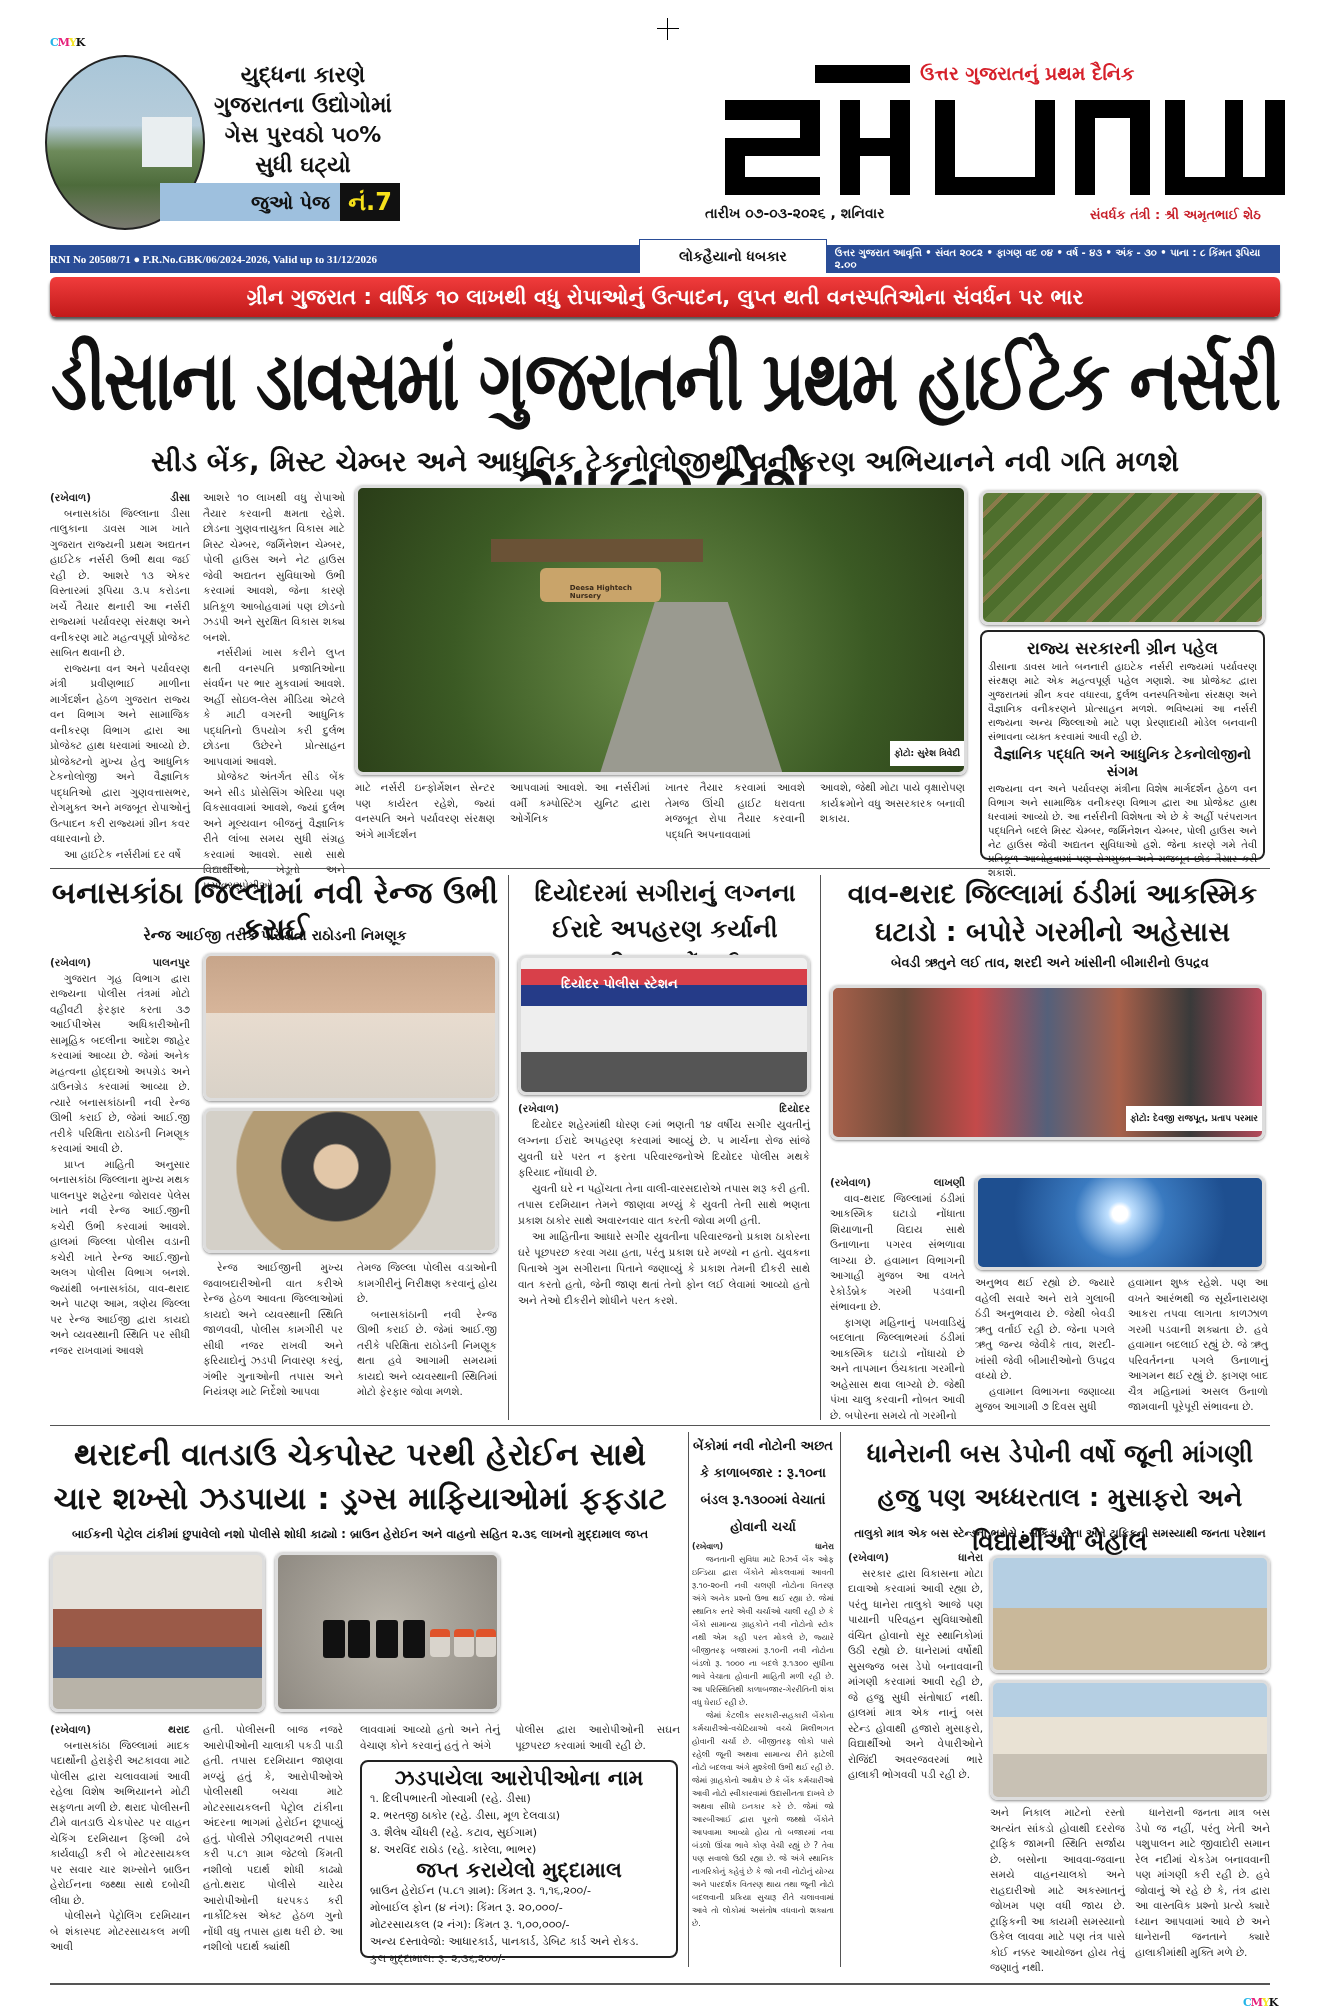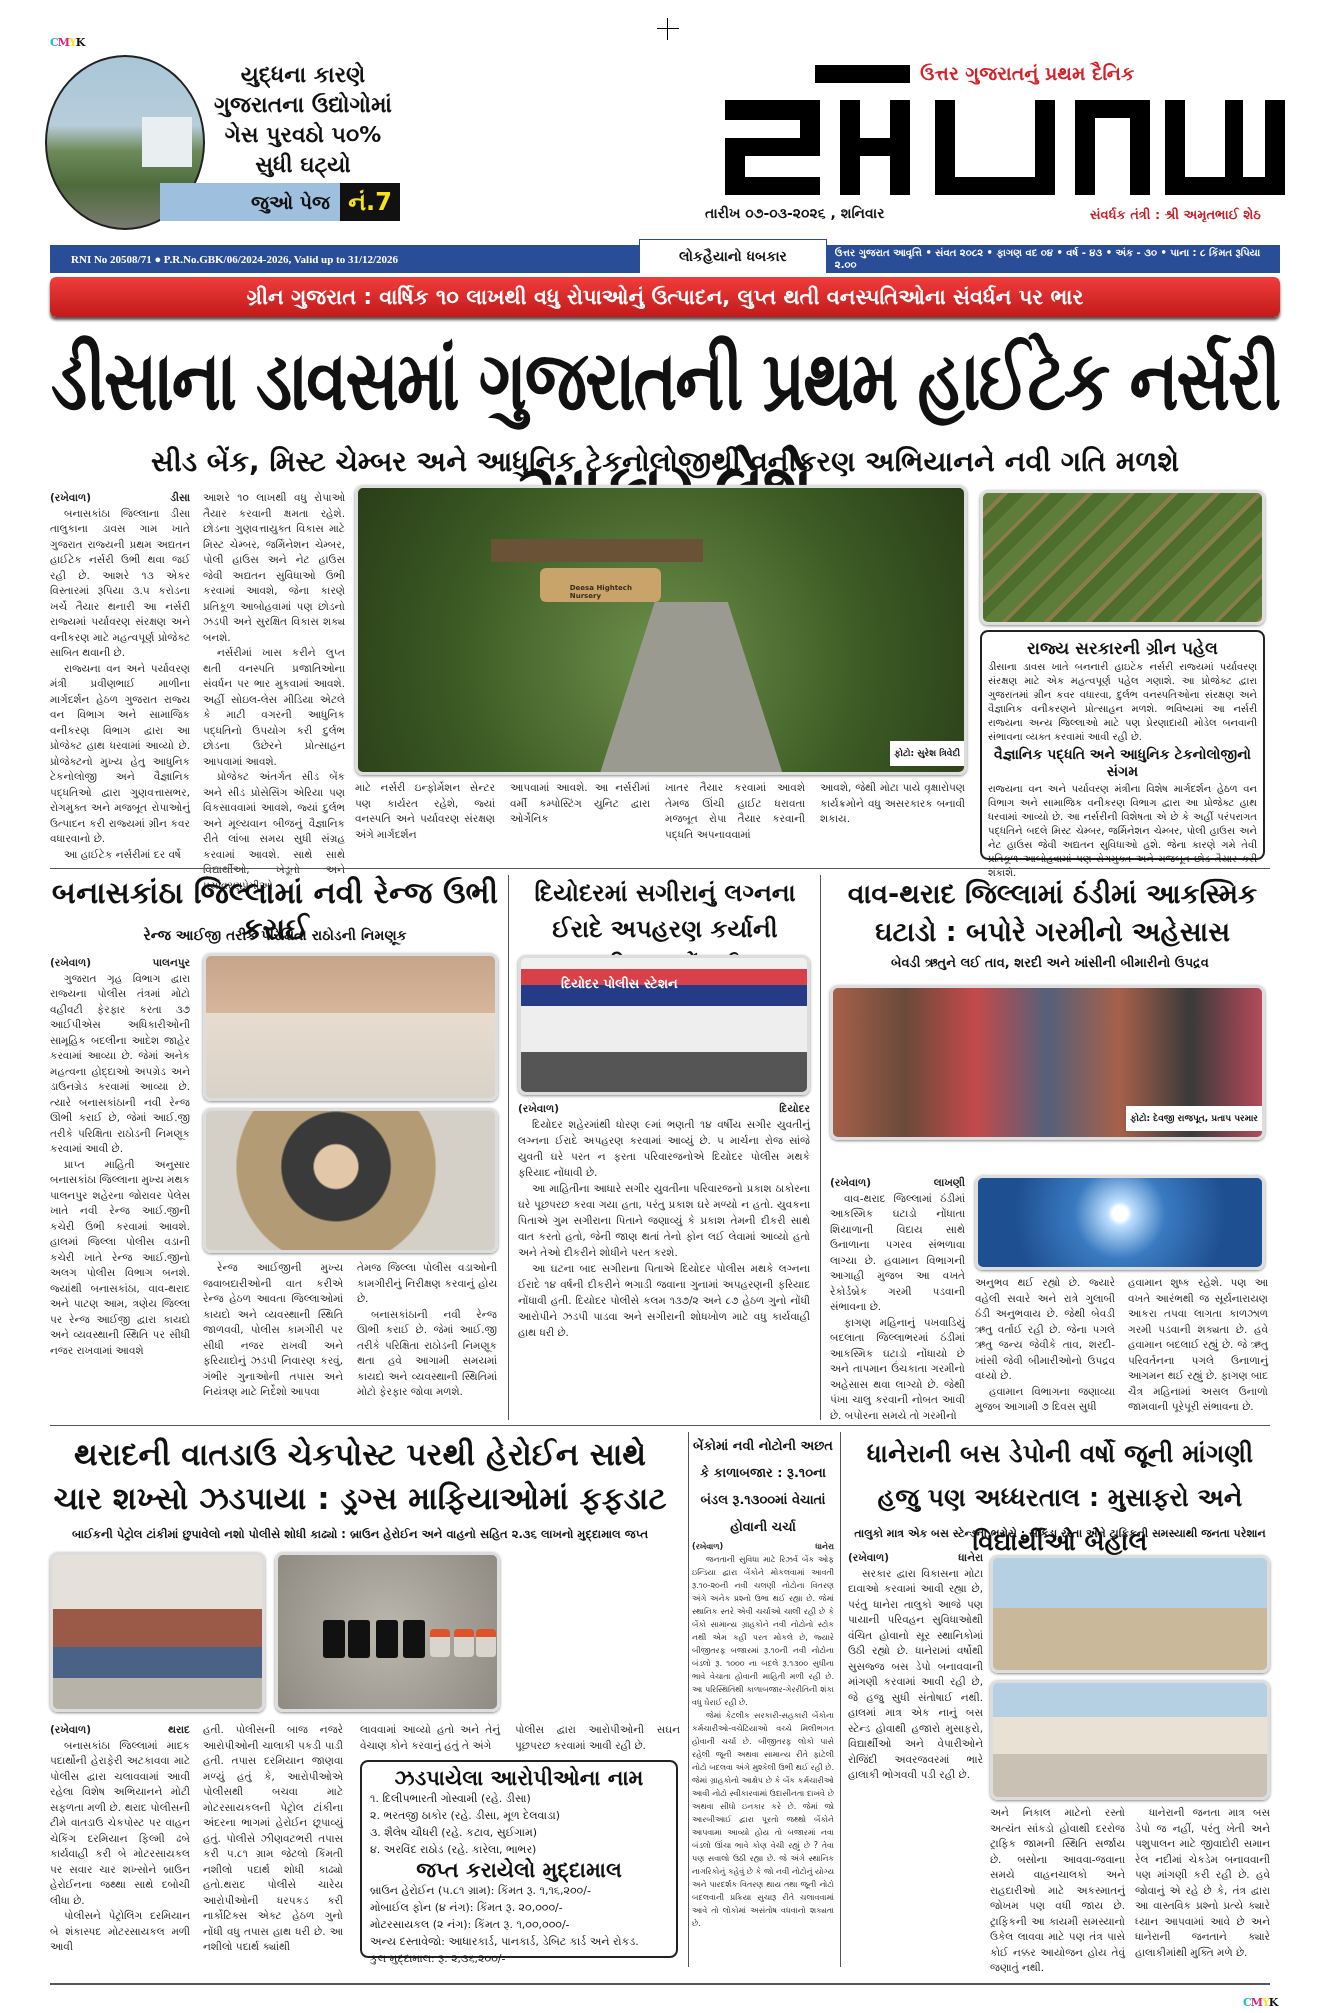--- a/index.html
+++ b/index.html
@@ -16,21 +16,21 @@
 .teaser-title{left:208px;top:60px;width:190px;text-align:center;font-size:22px;line-height:30px;font-weight:bold}
 .teaser-tag{left:160px;top:183px;width:240px;height:38px;background:#9ec0de;display:flex;align-items:center;justify-content:flex-end}
 .teaser-tag .lbl{font-size:19px;font-weight:bold;padding-right:10px}
 .teaser-tag .pg{background:#111;color:#f7e11b;font-size:24px;font-weight:bold;height:38px;width:60px;display:flex;align-items:center;justify-content:center}
 .mast-tag{left:920px;top:62px;color:#d6202a;font-size:19px;font-weight:bold}
 .mast-logo{left:725px;top:60px;width:560px;height:135px}
 .mast-logo div{position:absolute;background:#000}
 .date{left:705px;top:205px;font-size:14px;font-weight:bold}
 .editor{left:1090px;top:207px;font-size:13px;font-weight:bold;color:#c8202a}
 .infobar{left:50px;top:245px;width:1230px;height:28px;background:#2a4d97;color:#fff;display:flex;align-items:center;font-size:11px;font-family:"Liberation Serif",serif;font-weight:bold}
-.infobar .l{padding-left:21px;width:596px}
+.infobar .l{padding-left:0;width:596px}
 .infobar .mid{background:#fff;color:#111;font-family:"DejaVu Sans",sans-serif;font-size:14px;height:34px;margin-top:-6px;width:190px;display:flex;align-items:center;justify-content:center;border:1px solid #2a4d97;border-bottom:none}
 .infobar .r{padding-left:8px;font-family:"DejaVu Sans",sans-serif;font-size:10px}
 .redbar{left:50px;top:277px;width:1230px;height:40px;background:linear-gradient(#f03c3c,#c21a1a);border-radius:6px;color:#fff;font-size:21px;font-weight:bold;display:flex;align-items:center;justify-content:center;box-shadow:0 3px 3px #555}
 .headline{left:30px;top:325px;width:1270px;text-align:center;font-size:66px;font-weight:bold;line-height:90px;letter-spacing:-2px;transform:scaleY(1.25);transform-origin:top}
 .subhead{left:40px;top:445px;width:1250px;text-align:center;font-size:28px;font-weight:bold}
 .col{font-size:10.5px;line-height:15.5px;text-align:justify;color:#222}
 .col p{text-indent:14px}
 .col .dl{display:flex;justify-content:space-between;font-weight:bold;text-indent:0}
 .photo{border-radius:8px;border:3px solid #ddd;box-shadow:0 1px 3px #888;overflow:hidden}
 .forest{background:radial-gradient(circle at 50% 60%,#6d8f4a,#3b5a24 60%,#2a3d18)}
@@ -171,22 +171,22 @@
 <div class="abs sec-h" style="left:515px;top:875px;width:300px;font-size:24px;line-height:36px">દિયોદરમાં સગીરાનું લગ્નના ઈરાદે અપહરણ કર્યાની ફરિયાદ નોંધાઈ</div>
 <div class="abs photo police-st" style="left:518px;top:955px;width:292px;height:140px">
   <span style="position:absolute;left:40px;top:18px;color:#fff;font-weight:bold;font-size:13px">દિયોદર પોલીસ સ્ટેશન</span>
 </div>
 <div class="abs col" style="left:518px;top:1100px;width:292px;font-size:10.5px;line-height:16px">
   <p class="dl">
       <span>(રખેવાળ)</span>
       <span>દિયોદર</span>
     </p>
   <p>દિયોદર શહેરમાંથી ધોરણ ૯માં ભણતી ૧૪ વર્ષીય સગીર યુવતીનું લગ્નના ઈરાદે અપહરણ કરવામાં આવ્યું છે. ૫ માર્ચના રોજ સાંજે યુવતી ઘરે પરત ન ફરતા પરિવારજનોએ દિયોદર પોલીસ મથકે ફરિયાદ નોંધાવી છે.</p>
+  <p>યુવતી ઘરે ન પહોંચતા તેના વાલી-વારસદારોએ તપાસ શરૂ કરી હતી. તપાસ દરમિયાન તેમને જાણવા મળ્યું કે યુવતી તેની સાથે ભણતા પ્રકાશ ઠાકોર સાથે અવારનવાર વાત કરતી જોવા મળી હતી.</p>
   <p>આ માહિતીના આધારે સગીર યુવતીના પરિવારજનો પ્રકાશ ઠાકોરના ઘરે પૂછપરછ કરવા ગયા હતા, પરંતુ પ્રકાશ ઘરે મળ્યો ન હતો. યુવકના પિતાએ ગુમ સગીરાના પિતાને જણાવ્યું કે પ્રકાશ તેમની દીકરી સાથે વાત કરતો હતો, જેની જાણ થતાં તેનો ફોન લઈ લેવામાં આવ્યો હતો અને તેઓ દીકરીને શોધીને પરત કરશે.</p>
-  <p>આ ઘટના બાદ સગીરાના પિતાએ દિયોદર પોલીસ મથકે લગ્નના ઈરાદે ૧૪ વર્ષની દીકરીને ભગાડી જવાના ગુનામાં અપહરણની ફરિયાદ નોંધાવી હતી. દિયોદર પોલીસે કલમ ૧૩૭/૨ અને ૮૭ હેઠળ ગુનો નોંધી આરોપીને ઝડપી પાડવા અને સગીરાની શોધખોળ માટે વધુ કાર્યવાહી હાથ ધરી છે.</p>
 </div>
 <div class="vline" style="left:820px;top:875px;height:545px"></div>
 
 <div class="abs sec-h" style="left:825px;top:875px;width:455px;font-size:27px;line-height:38px">વાવ-થરાદ જિલ્લામાં ઠંડીમાં આકસ્મિક ઘટાડો : બપોરે ગરમીનો અહેસાસ</div>
 <div class="abs sec-h" style="left:830px;top:955px;width:440px;font-size:13px">બેવડી ઋતુને લઈ તાવ, શરદી અને ખાંસીની બીમારીનો ઉપદ્રવ</div>
 <div class="abs photo crowd" style="left:830px;top:985px;width:435px;height:155px">
   <span class="credit">ફોટો: દેવજી રાજપૂત, પ્રતાપ પરમાર</span>
 </div>
 <div class="abs col" style="left:830px;top:1175px;width:135px">
   <p class="dl">

